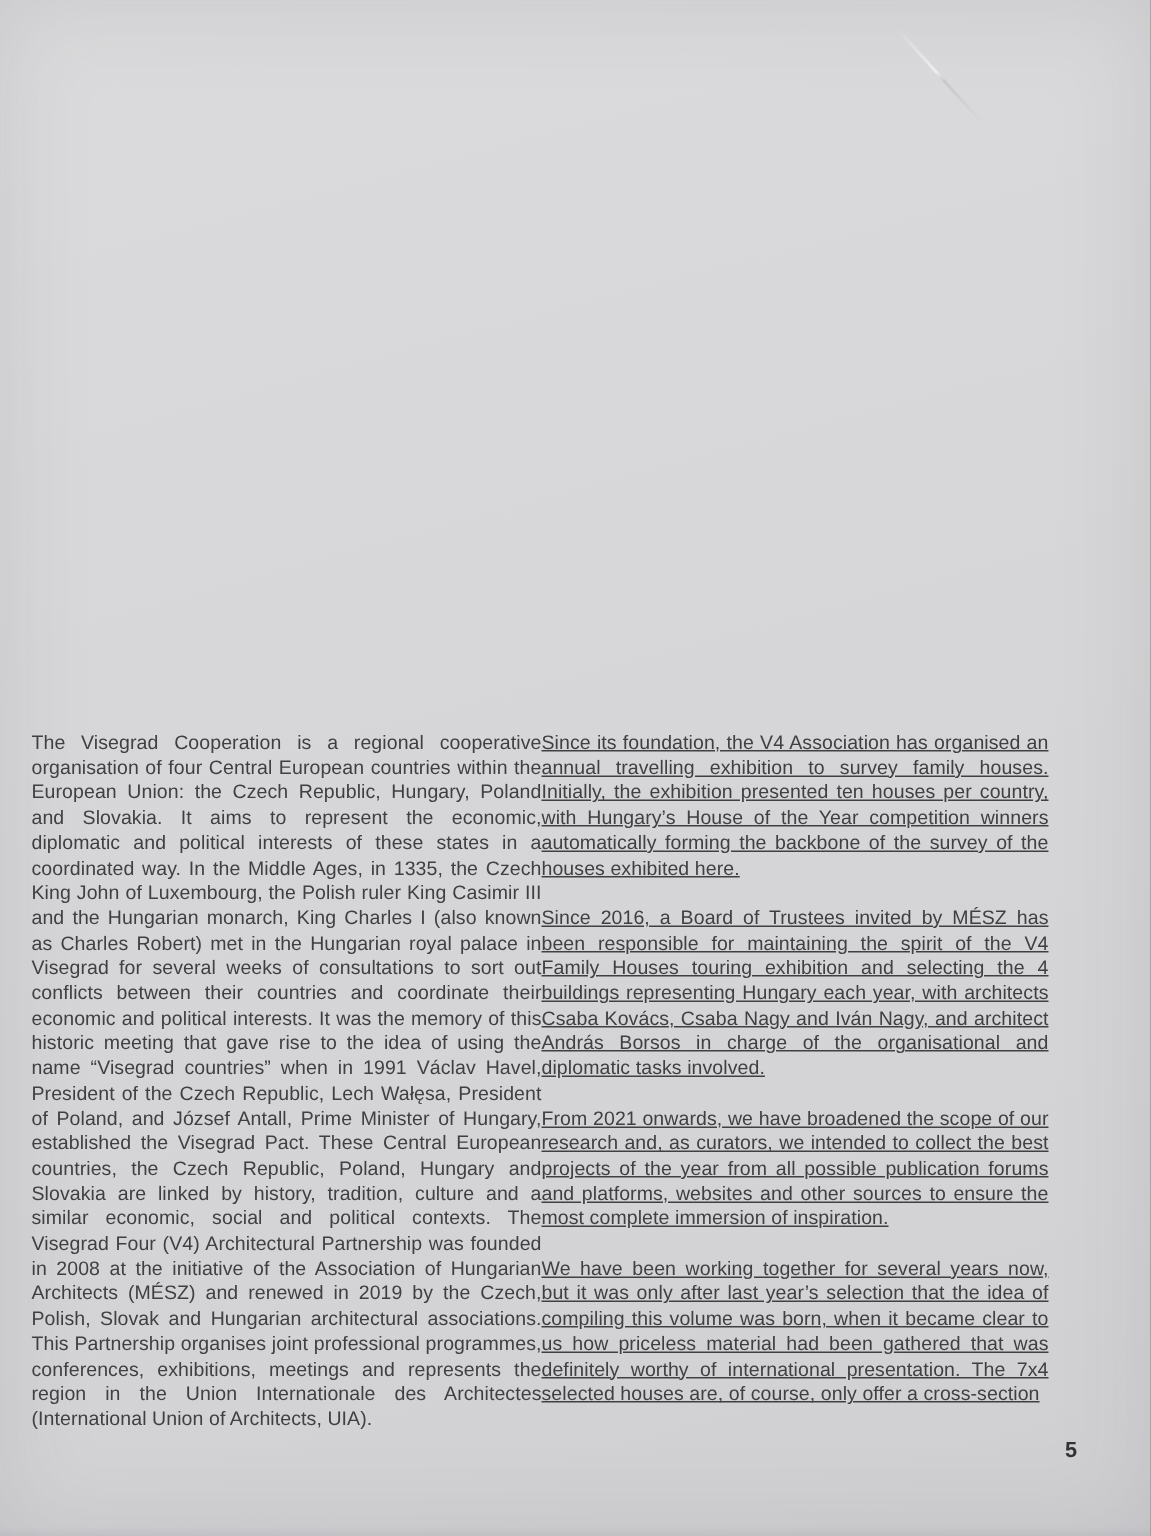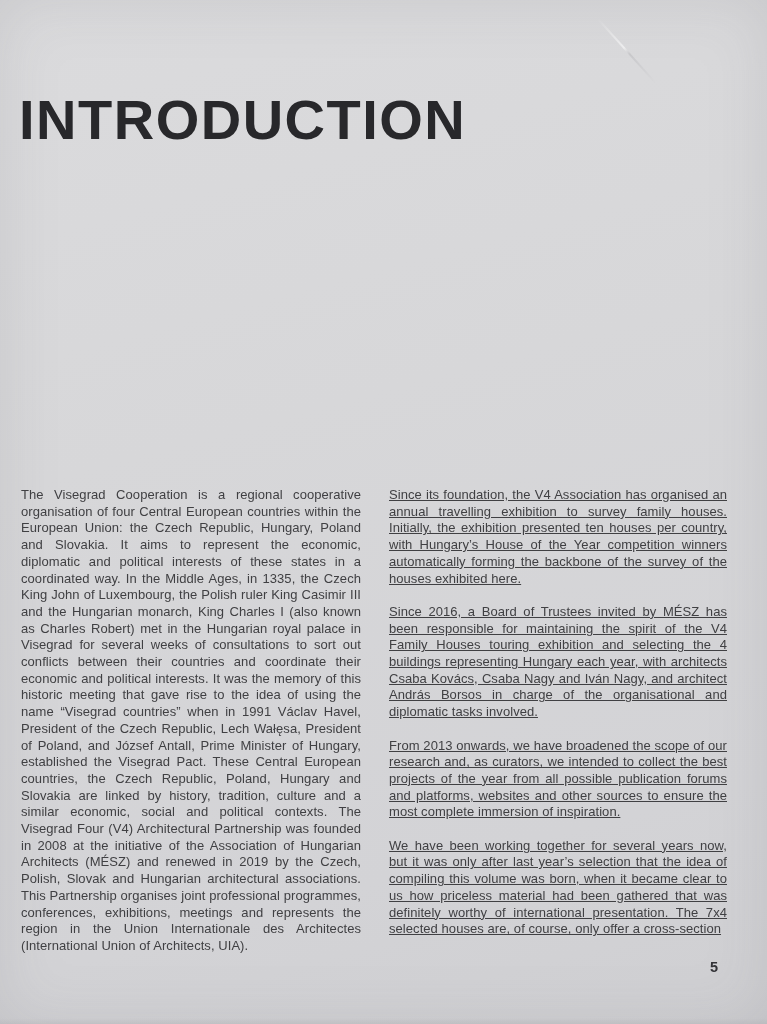--- a/index.html
+++ b/index.html
@@ -25,21 +25,20 @@
     font-weight: bold;
     letter-spacing: 1.5px;
     color: #28282b;
   }
   .columns {
     position: absolute;
     left: 21px;
     top: 487px;
     width: 706px;
     display: flex;
-    gap: 28px;
   }
   .column {
     font-size: 13px;
     line-height: 16.7px;
     text-align: justify;
     color: #404043;
     letter-spacing: 0.06px;
   }
   .column-left  { width: 340px; }
   .column-right { width: 338px; text-decoration: underline; }
@@ -74,32 +73,31 @@
     background: linear-gradient(180deg, rgba(130,130,135,0) 0%, rgba(130,130,135,0.12) 100%);
   }
 </style>
 </head>
 <body>
 
 <div class="page">
 
   <div class="scan-crease"></div>
 
-  <h1 class="page-title">INTRODUCTION</h1>
 
   <div class="columns">
 
     <div class="column column-left">
       <p>The Visegrad Cooperation is a regional cooperative organisation of four Central European countries within the European Union: the Czech Republic, Hungary, Poland and Slovakia. It aims to represent the economic, diplomatic and political interests of these states in a coordinated way. In the Middle Ages, in 1335, the Czech King John of Luxembourg, the Polish ruler King Casimir III and the Hungarian monarch, King Charles I (also known as Charles Robert) met in the Hungarian royal palace in Visegrad for several weeks of consultations to sort out conflicts between their countries and coordinate their economic and political interests. It was the memory of this historic meeting that gave rise to the idea of using the name “Visegrad countries” when in 1991 Václav Havel, President of the Czech Republic, Lech Wałęsa, President of Poland, and József Antall, Prime Minister of Hungary, established the Visegrad Pact. These Central European countries, the Czech Republic, Poland, Hungary and Slovakia are linked by history, tradition, culture and a similar economic, social and political contexts. The Visegrad Four (V4) Architectural Partnership was founded in 2008 at the initiative of the Association of Hungarian Architects (MÉSZ) and renewed in 2019 by the Czech, Polish, Slovak and Hungarian architectural associations. This Partnership organises joint professional programmes, conferences, exhibitions, meetings and represents the region in the Union Internationale des Architectes (International Union of Architects, UIA).</p>
     </div>
 
     <div class="column column-right">
       <p>Since its foundation, the V4 Association has organised an annual travelling exhibition to survey family houses. Initially, the exhibition presented ten houses per country, with Hungary’s House of the Year competition winners automatically forming the backbone of the survey of the houses exhibited here.</p>
       <p>Since 2016, a Board of Trustees invited by MÉSZ has been responsible for maintaining the spirit of the V4 Family Houses touring exhibition and selecting the 4 buildings representing Hungary each year, with architects Csaba Kovács, Csaba Nagy and Iván Nagy, and architect András Borsos in charge of the organisational and diplomatic tasks involved.</p>
-      <p>From 2013 onwards, we have broadened the scope of our research and, as curators, we intended to collect the best projects of the year from all possible publication forums and platforms, websites and other sources to ensure the most complete immersion of inspiration.</p>
+      <p>From 2021 onwards, we have broadened the scope of our research and, as curators, we intended to collect the best projects of the year from all possible publication forums and platforms, websites and other sources to ensure the most complete immersion of inspiration.</p>
       <p>We have been working together for several years now, but it was only after last year’s selection that the idea of compiling this volume was born, when it became clear to us how priceless material had been gathered that was definitely worthy of international presentation. The 7x4 selected houses are, of course, only offer a cross-section</p>
     </div>
 
   </div>
 
   <div class="page-number">5</div>
 
   <div class="scan-edge-bottom"></div>
 
 </div>

